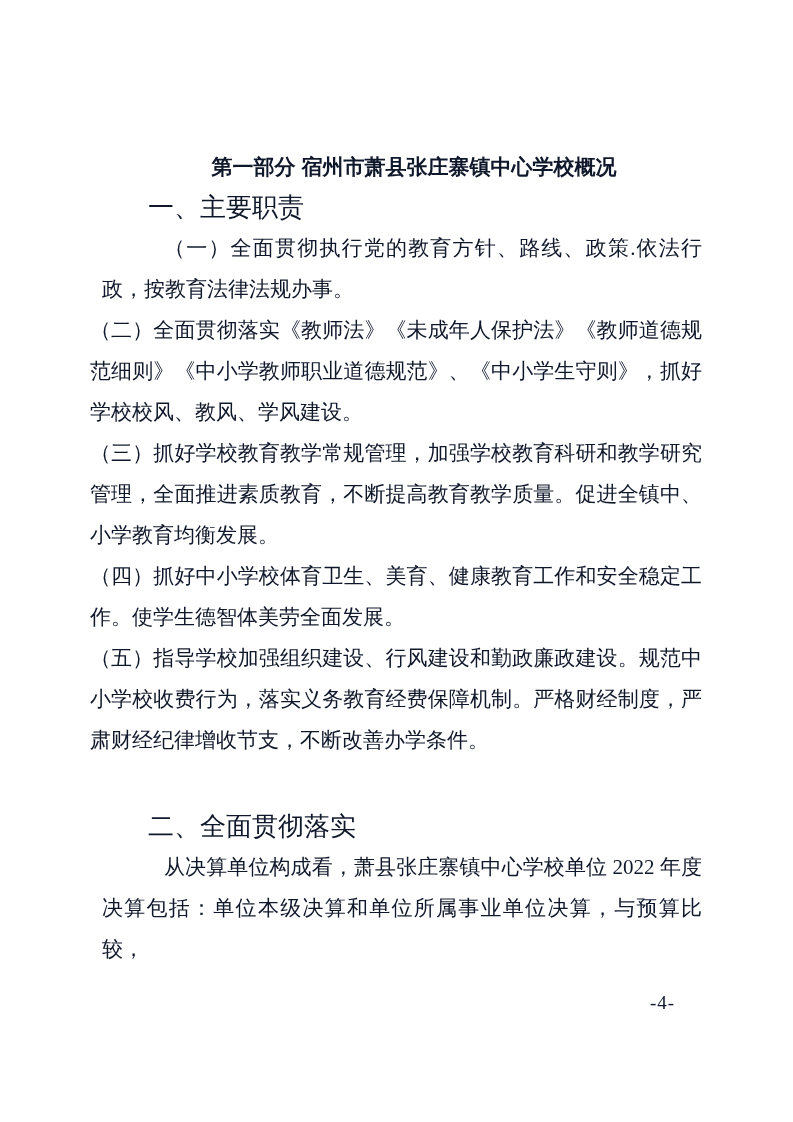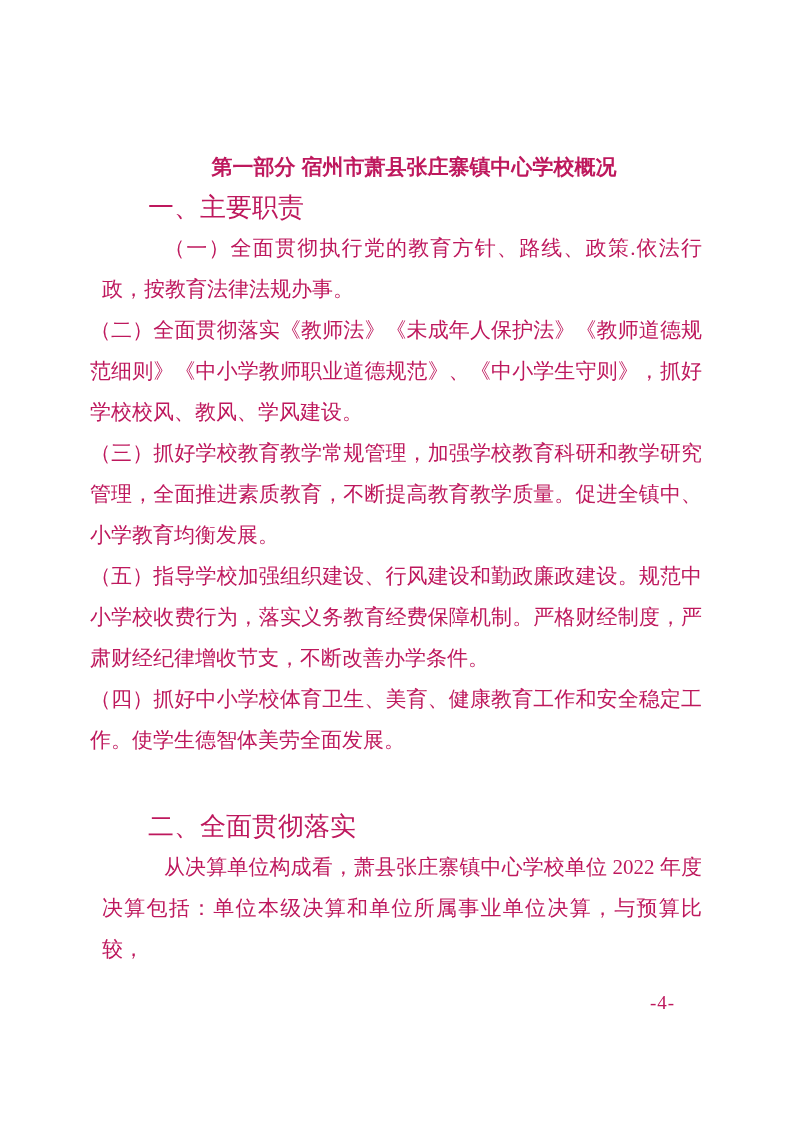--- a/index.html
+++ b/index.html
@@ -1,21 +1,21 @@
 <!DOCTYPE html>
 <html><head>
 <meta charset="utf-8">
 <style>
   html, body { margin: 0; padding: 0; background: #ffffff; }
   .page {
     position: relative;
     width: 793px;
     height: 1122px;
     background: #ffffff;
-    color: #be185d;
+    color: #0f172a;
     overflow: hidden;
     font-family: "Liberation Serif", serif;
   }
   .content {
     position: absolute;
     left: 90px;
     top: 146px;
     width: 612px;
   }
   .doc-title {
@@ -63,23 +63,23 @@
     <div class="doc-title">第一部分 宿州市萧县张庄寨镇中心学校概况</div>
 
     <div class="sec-heading">一、主要职责</div>
 
     <p class="body-para first-indent">（一）全面贯彻执行党的教育方针、路线、政策.依法行政，按教育法律法规办事。</p>
 
     <p class="body-para">（二）全面贯彻落实《教师法》《未成年人保护法》《教师道德规范细则》《中小学教师职业道德规范》、《中小学生守则》，抓好学校校风、教风、学风建设。</p>
 
     <p class="body-para">（三）抓好学校教育教学常规管理，加强学校教育科研和教学研究管理，全面推进素质教育，不断提高教育教学质量。促进全镇中、小学教育均衡发展。</p>
 
+    <p class="body-para">（四）抓好中小学校体育卫生、美育、健康教育工作和安全稳定工作。使学生德智体美劳全面发展。</p>
+
     <p class="body-para">（五）指导学校加强组织建设、行风建设和勤政廉政建设。规范中小学校收费行为，落实义务教育经费保障机制。严格财经制度，严肃财经纪律增收节支，不断改善办学条件。</p>
-
-    <p class="body-para">（四）抓好中小学校体育卫生、美育、健康教育工作和安全稳定工作。使学生德智体美劳全面发展。</p>
 
 
     <div class="sec-heading sec2-gap">二、全面贯彻落实</div>
 
     <p class="body-para first-indent">从决算单位构成看，萧县张庄寨镇中心学校单位 2022 年度决算包括：单位本级决算和单位所属事业单位决算，与预算比较，</p>
 
   </div>
 
   <div class="page-number">-4-</div>
 </div>

